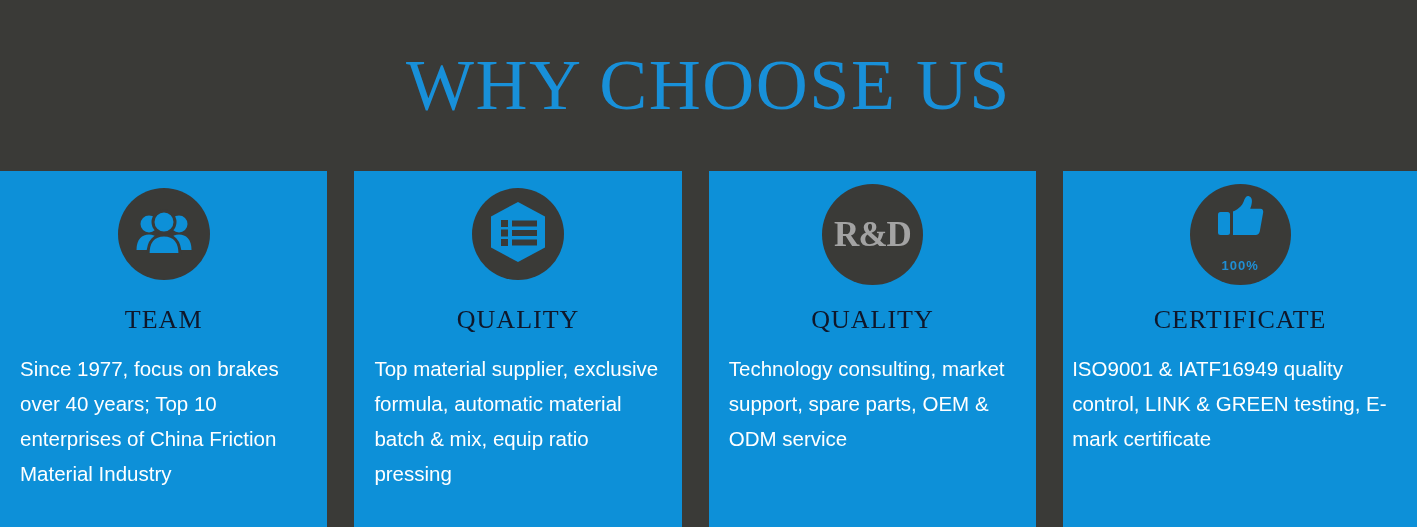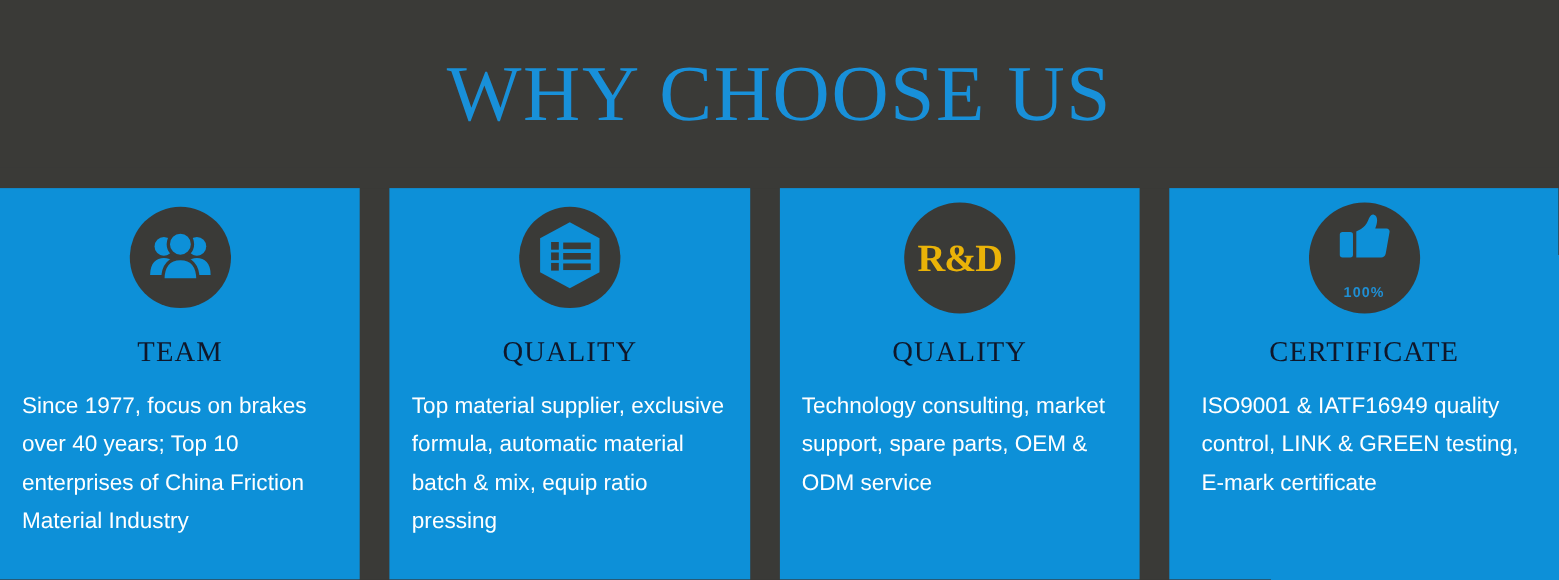--- a/index.html
+++ b/index.html
@@ -83,21 +83,21 @@
   }
   .circle.big {
     width: 101px;
     height: 101px;
   }
 
   .rd-text {
     font-family: "Liberation Serif", serif;
     font-weight: bold;
     font-size: 35px;
-    color: #eab308;
+    color: #a3a3a3;
     letter-spacing: -1px;
     line-height: 1;
   }
 
   .thumb-stack {
     display: flex;
     flex-direction: column;
     align-items: center;
     justify-content: center;
     gap: 18px;
@@ -124,21 +124,21 @@
   }
   .col-body {
     margin: 16px 0 0 0;
     padding: 0 16px 0 20px;
     font-family: "Liberation Sans", sans-serif;
     font-size: 20.5px;
     line-height: 35px;
     color: #ffffff;
     text-align: left;
   }
-  .col-4 .col-body { padding-left: 29px; }
+  .col-4 .col-body { padding-left: 9px; }
 </style>
 </head>
 <body>
 
 <div class="page">
 
   <div class="header">
     <div class="header-title">WHY CHOOSE US</div>
   </div>
 

